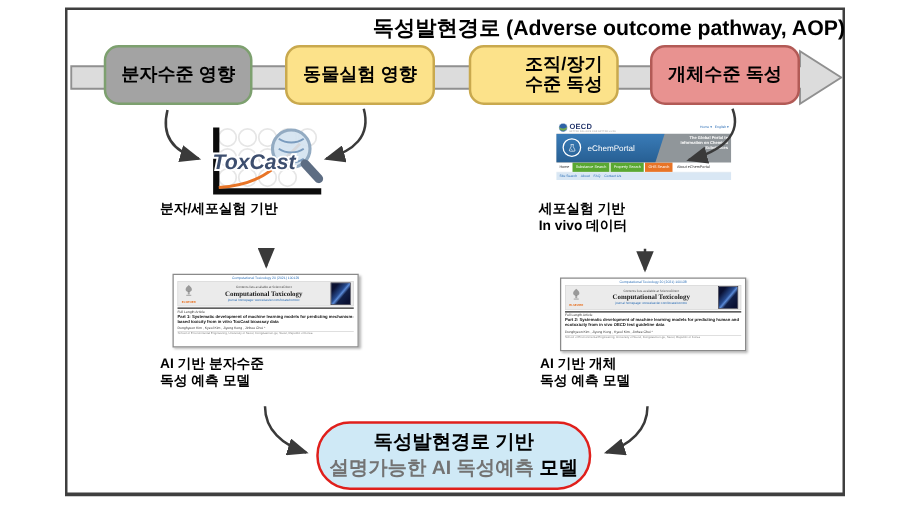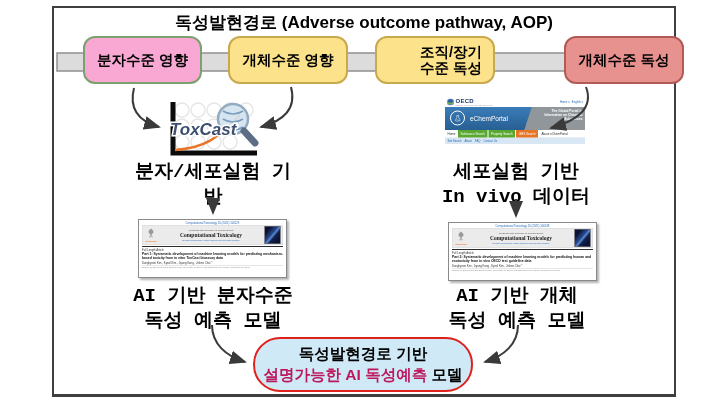--- a/index.html
+++ b/index.html
@@ -1,30 +1,30 @@
 <!DOCTYPE html>
 <html><head>
 <meta charset="utf-8">
 <style>
   html,body{margin:0;padding:0;background:#fff;}
   .canvas{position:relative;width:720px;height:405px;background:#fff;overflow:hidden;
           font-family:"Liberation Sans","DejaVu Sans",sans-serif;color:#000;}
   .frame{position:absolute;left:52px;top:6px;width:624px;height:391px;box-sizing:border-box;
          border:2px solid #3f3f3f;border-bottom-width:3px;z-index:0;}
-  .title{position:absolute;left:52px;top:11px;width:624px;text-align:center;
+  .title{position:absolute;left:52px;top:11px;width:624px;text-align:right;
          font-size:17px;font-weight:bold;z-index:2;}
   .band-svg{position:absolute;left:0;top:0;width:720px;height:405px;z-index:1;}
   .arrows-svg{position:absolute;left:0;top:0;width:720px;height:405px;z-index:6;pointer-events:none;}
   .stage{position:absolute;top:36px;height:48px;box-sizing:border-box;border:2px solid #888;
          border-radius:12px;display:flex;align-items:center;justify-content:center;text-align:center;
          font-size:14.5px;font-weight:bold;line-height:1.12;white-space:pre-line;z-index:2;}
   #stage0{left:83px;width:119px;} #stage1{left:228px;width:120px;}
-  #stage2{left:375px;width:120px;} #stage3{left:520px;width:120px;margin-left:44px;}
+  #stage2{left:375px;width:120px;} #stage3{left:520px;width:120px;}
   .toxcast{position:absolute;left:160px;top:98px;width:105px;height:62px;z-index:2;}
-  .caption{position:absolute;text-align:center;font-weight:bold;font-size:19px;line-height:1.3;z-index:2;font-family:Liberation Mono, monospace;}
+  .caption{position:absolute;text-align:left;font-weight:bold;font-size:11px;line-height:1.3;z-index:2;}
   #cap-invitro{left:128px;top:160px;width:170px;}
   #cap-invivo{left:431px;top:160px;width:170px;}
   #cap-ai-left{left:128px;top:284px;width:170px;}
   #cap-ai-right{left:432px;top:284px;width:170px;}
   .paper{position:absolute;width:147px;height:57px;background:#fff;border:1px solid #8a8a8a;
          box-shadow:1.5px 1.5px 2px rgba(0,0,0,.3);overflow:hidden;z-index:2;}
   #paper-left{left:138px;top:219px;} #paper-right{left:448px;top:222px;}
   .paper-inner{width:294px;height:114px;transform:scale(.5);transform-origin:0 0;
                padding:2px 6px;box-sizing:border-box;}
   .p-ref{text-align:center;font-size:5.5px;color:#2a6db5;}
@@ -81,22 +81,22 @@
 <div class="canvas">
 
   <div class="frame"></div>
 
   <div class="title">독성발현경로 (Adverse outcome pathway, AOP)</div>
 
   <svg class="band-svg">
     <polygon points="57,53 640,53 640,41 673,62 640,83 640,71 57,71" fill="#dcdcdc" stroke="#909090" stroke-width="1.5"></polygon>
   </svg>
 
-  <div class="stage" id="stage0" style="background-color: #f9a8d4; border-color: rgb(125, 160, 111);">분자수준 영향</div>
-  <div class="stage" id="stage1" style="background-color: rgb(252, 226, 138); border-color: rgb(201, 169, 78);">개체수준 영향</div>
+  <div class="stage" id="stage0" style="background-color: #a3a3a3; border-color: rgb(125, 160, 111);">분자수준 영향</div>
+  <div class="stage" id="stage1" style="background-color: rgb(252, 226, 138); border-color: rgb(201, 169, 78);">동물실험 영향</div>
   <div class="stage" id="stage2" style="background-color: rgb(252, 226, 138); border-color: rgb(201, 169, 78); padding-left: 32px;">조직/장기
 수준 독성</div>
   <div class="stage" id="stage3" style="background-color: rgb(232, 146, 144); border-color: rgb(178, 90, 86);">개체수준 독성</div>
 
   <div class="toxcast">
     <svg width="105" height="62" viewBox="0 0 105 62">
       <g stroke="#e6e6e6" stroke-width="1.4" fill="none">
         <circle cx="22" cy="12" r="7"></circle>
           <circle cx="38" cy="12" r="7"></circle>
           <circle cx="54" cy="12" r="7"></circle>
@@ -231,21 +231,21 @@
     <div>독성 예측 모델</div>
   </div>
   <div class="caption" id="cap-ai-right">
     <div>AI 기반 개체</div>
     <div>독성 예측 모델</div>
   </div>
 
   <div class="final-box" style="background-color: rgb(207, 233, 246); border-color: rgb(224, 32, 28);">
     <div>독성발현경로 기반</div>
     <div>
-      <span style="color: #be185d;">설명가능한 AI 독성예측</span><span> 모델</span>
+      <span style="color: #737373;">설명가능한 AI 독성예측</span><span> 모델</span>
     </div>
   </div>
 
   <svg class="arrows-svg">
     <defs>
       <marker id="ah" markerWidth="9" markerHeight="7" refX="7.5" refY="3.5" orient="auto">
         <path d="M0,0 L8.5,3.5 L0,7 Z" fill="#3a3a3a"></path>
       </marker>
     </defs>
     <g fill="none" stroke="#3a3a3a" stroke-width="2">

